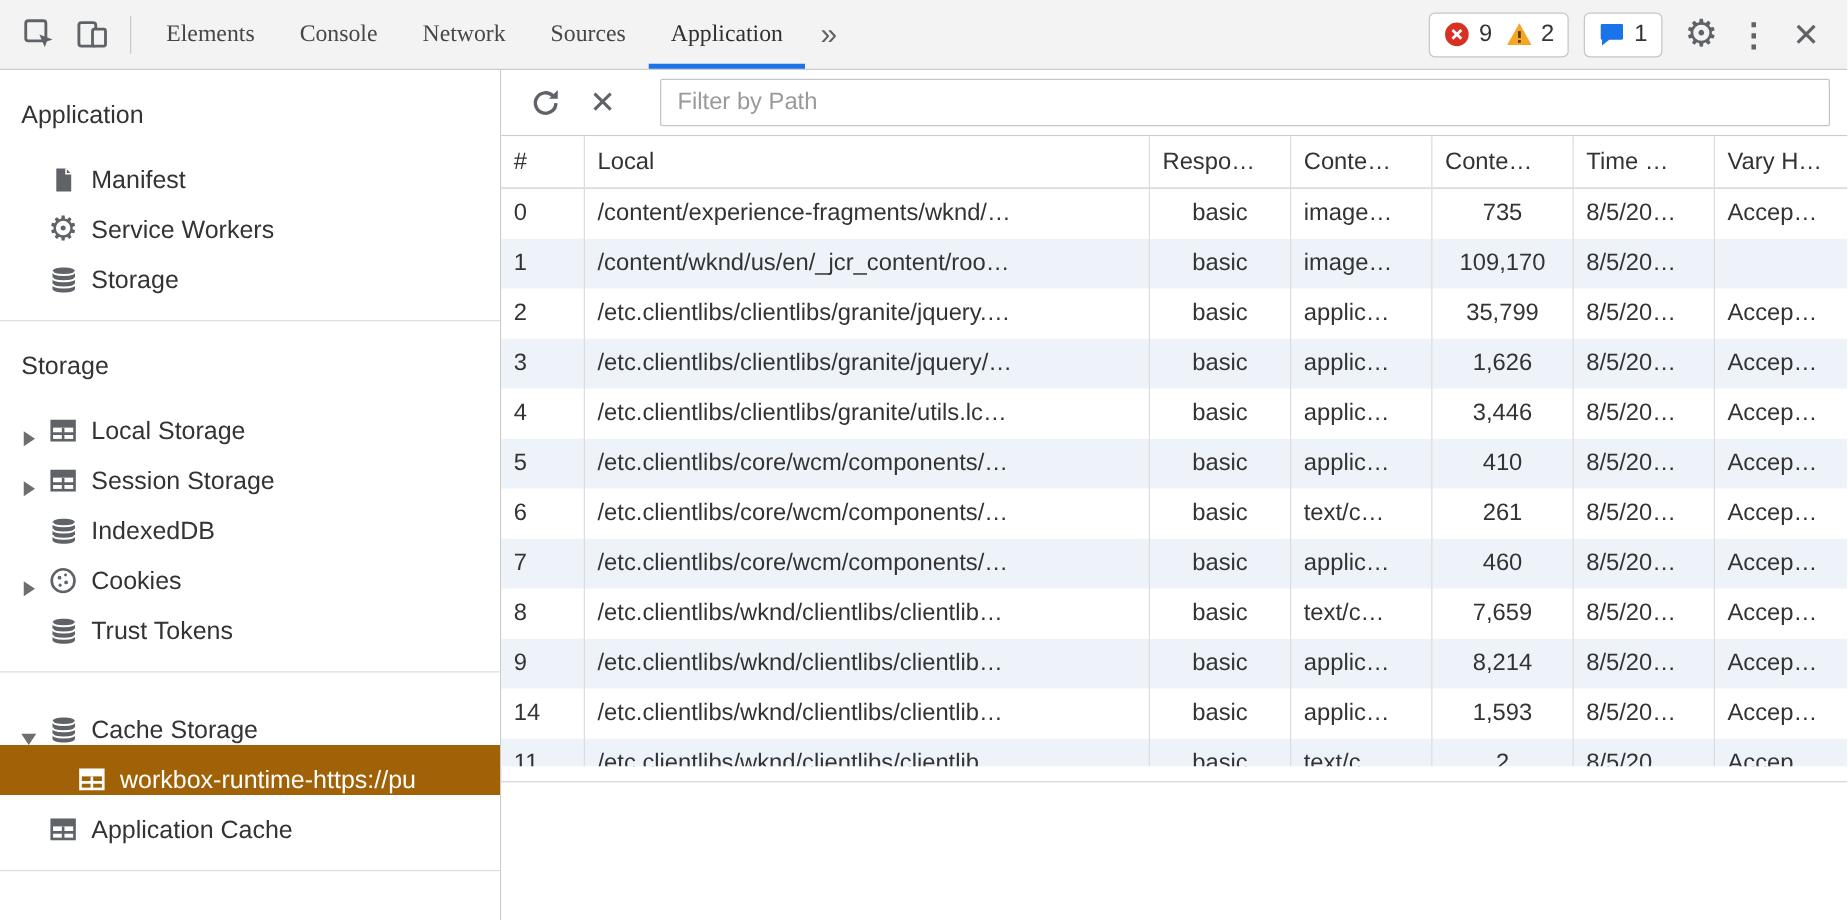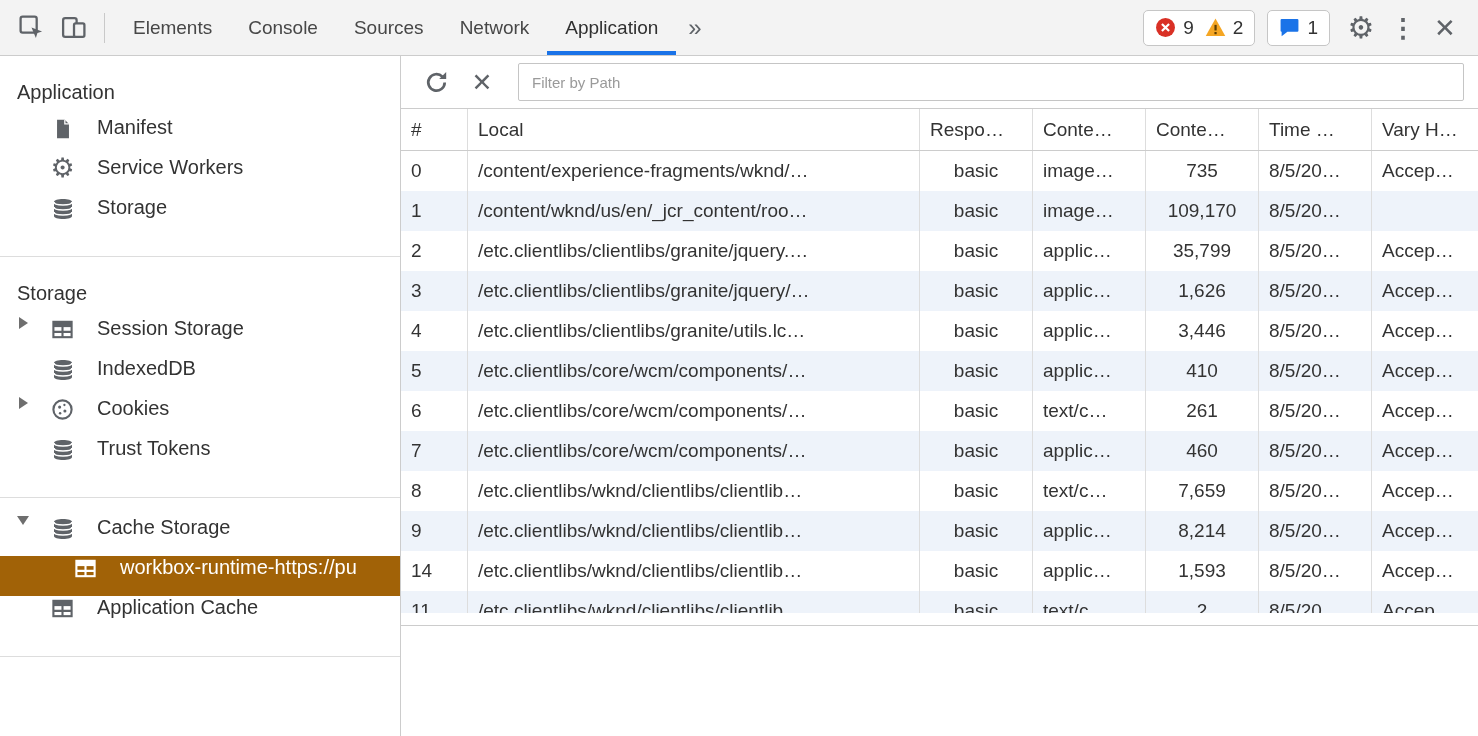--- a/index.html
+++ b/index.html
@@ -7,57 +7,57 @@
   body { font-family:"Liberation Sans", sans-serif; background:#fff; color:#333; }
   .devtools { width:1478px; height:736px; display:flex; flex-direction:column; }
 
   
   .tabbar { height:56px; flex:0 0 56px; background:#f3f3f3; border-bottom:1px solid #ccc;
             display:flex; align-items:center; padding:0 12px 0 10px; }
   .icon-btn { width:42px; height:44px; display:flex; align-items:center; justify-content:center;
               color:#5f6368; cursor:pointer; flex:0 0 auto; }
   .icon-btn svg { display:block; }
   .vsep { width:1px; height:30px; background:#c9c9c9; margin:0 10px; flex:0 0 1px; }
-  .tab-strip { display:flex; height:100%; }
+  .tab-strip { display:flex; height:100%;font-family:Liberation Serif, serif; }
   .tab { height:100%; display:flex; align-items:center; padding:0 18px; font-size:19px;
          color:#474747; border-top:4px solid transparent; border-bottom:4px solid transparent;
          cursor:pointer; white-space:nowrap; }
   .tab.selected { color:#303030; border-bottom-color:#1a73e8; }
   .chevron { font-size:24px; color:#5f6368; margin:0 12px; cursor:pointer; }
   .spacer { flex:1; }
   .badge-group { display:flex; align-items:center; gap:7px; border:1px solid #c6c6c6; border-radius:5px;
                  background:#fff; height:36px; padding:0 11px; margin-left:12px; font-size:19px; color:#333; }
   .badge-group svg { display:block; }
   .glyph { line-height:1; color:#5f6368; }
 
   
   .body { flex:1; display:flex; min-height:0; }
 
   
   .sidebar { width:401px; flex:0 0 401px; border-right:1px solid #ccc; overflow:hidden; background:#fff; }
   .section { padding:18px 0 20px; border-bottom:1px solid #ddd; }
   .section-title { height:36px; line-height:36px; padding-left:17px; font-size:20px; color:#333; margin-bottom:6px; }
-  .tree-item { height:40px; display:flex; align-items:flex-start; padding-left:10px; font-size:20px;
-               color:#333; cursor:pointer; white-space:nowrap;gap:12px; }
+  .tree-item { height:40px; display:flex; align-items:flex-end; padding-left:10px; font-size:20px;
+               color:#333; cursor:pointer; white-space:nowrap; }
   .tree-item.selected { background:#a16207; color:#fff; }
   .tree-item.selected .tree-icon { color:#fff; }
   .expander { width:26px; flex:0 0 26px; display:flex; align-items:center; justify-content:center; }
   .tri { width:0; height:0; }
   .expander.collapsed .tri { border-left:9px solid #6e6e6e; border-top:6px solid transparent; border-bottom:6px solid transparent; }
   .expander.expanded  .tri { border-top:9px solid #6e6e6e; border-left:6px solid transparent; border-right:6px solid transparent; }
   .tree-icon { width:25px; height:25px; flex:0 0 25px; margin:0 10px 0 2px; color:#5f6368;
                display:flex; align-items:center; justify-content:center; }
   .tree-label { overflow:hidden; }
 
   
   .main { flex:1; display:flex; flex-direction:column; min-width:0; }
   .main-toolbar { height:53px; flex:0 0 53px; border-bottom:1px solid #ccc; display:flex;
                   align-items:center; padding:0 14px; gap:4px; background:#fff; }
-  .filter-input { flex:1; height:38px; border:1px solid #c5c5c5; border-radius:2px; font-size:15px;
-                  padding:0 13px; color:#333; font-family:inherit; margin-left:11px; outline:none; }
+  .filter-input { flex:1; height:38px; border:1px solid #c5c5c5; border-radius:2px; font-size:19px;
+                  padding:0 13px; color:#333; font-family:inherit; margin-left:21px; outline:none; }
   .filter-input::placeholder { color:#9a9a9a; }
 
   .grid-header { display:flex; height:42px; flex:0 0 42px; border-bottom:1px solid #ccc; background:#fff; }
   .hcell { font-size:19px; line-height:41px; padding:0 10px; border-right:1px solid #ddd;
            color:#333; white-space:nowrap; overflow:hidden; cursor:pointer; }
   .grid-rows { height:462px; flex:0 0 462px; overflow:hidden; }
   .grow { display:flex; height:40px; background:#fff; cursor:pointer; }
   .grow.alt { background:#eef3fa; }
   .gcell { font-size:19px; line-height:40px; padding:0 10px; border-right:1px solid #ddd;
            white-space:nowrap; overflow:hidden; color:#333; }
@@ -97,24 +97,24 @@
     <div class="vsep"></div>
 
     <div class="tab-strip">
         <div class="tab">
           <span>Elements</span>
         </div>
         <div class="tab">
           <span>Console</span>
         </div>
         <div class="tab">
+          <span>Network</span>
+        </div>
+        <div class="tab">
           <span>Sources</span>
-        </div>
-        <div class="tab">
-          <span>Network</span>
         </div>
         <div class="tab selected">
           <span>Application</span>
         </div>
       </div>
 
     <div class="chevron">»</div>
     <div class="spacer"></div>
 
     <div class="badge-group">
@@ -203,20 +203,33 @@
     <span class="expander collapsed">
                 <span class="tri"></span>
               </span>
     <span class="tree-icon">
                 <svg viewBox="0 0 24 24" width="23" height="23">
                   <rect x="2.5" y="4" width="19" height="16" fill="none" stroke="currentColor" stroke-width="2.2"></rect>
                   <rect x="2.5" y="4" width="19" height="5.5" fill="currentColor"></rect>
                   <path d="M12 9.5V20M2.5 14.5h19" stroke="currentColor" stroke-width="2.2" fill="none"></path>
                 </svg>
               </span>
+    <span class="tree-label">Local Storage</span>
+  </div>
+            <div class="tree-item">
+    <span class="expander collapsed">
+                <span class="tri"></span>
+              </span>
+    <span class="tree-icon">
+                <svg viewBox="0 0 24 24" width="23" height="23">
+                  <rect x="2.5" y="4" width="19" height="16" fill="none" stroke="currentColor" stroke-width="2.2"></rect>
+                  <rect x="2.5" y="4" width="19" height="5.5" fill="currentColor"></rect>
+                  <path d="M12 9.5V20M2.5 14.5h19" stroke="currentColor" stroke-width="2.2" fill="none"></path>
+                </svg>
+              </span>
     <span class="tree-label">Session Storage</span>
   </div>
             <div class="tree-item">
     <span class="expander none">
                 <span class="tri"></span>
               </span>
     <span class="tree-icon">
                 <svg viewBox="0 0 24 24" width="24" height="24">
                   <path fill="currentColor" d="M3 5c0-1.9 4-3 9-3s9 1.1 9 3v14c0 1.9-4 3-9 3s-9-1.1-9-3z"></path>
                   <path d="M3 5c0 1.9 4 3 9 3s9-1.1 9-3M3 10c0 1.9 4 3 9 3s9-1.1 9-3M3 15c0 1.9 4 3 9 3s9-1.1 9-3" fill="none" stroke="#fff" stroke-width="1.6"></path>

